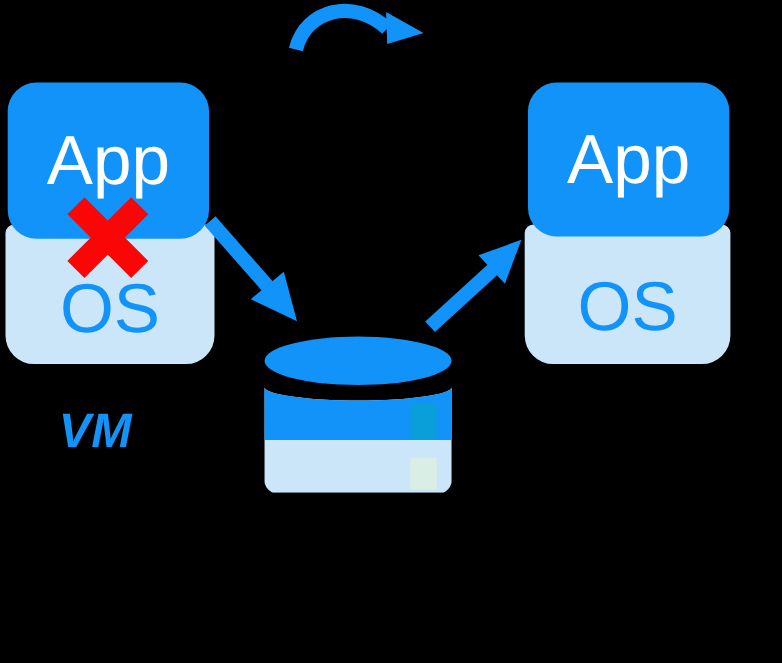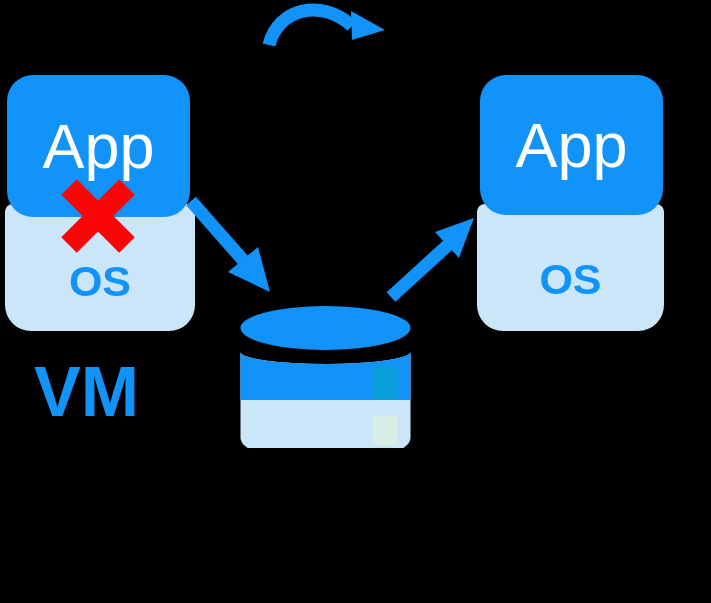--- a/index.html
+++ b/index.html
@@ -35,37 +35,38 @@
   }
   .app-label {
     color: var(--text_on_accent);
     font-size: 63px;
     font-weight: 400;
     line-height: 1;
   }
   .os-label {
     position: absolute;
     color: var(--accent);
-    font-size: 43px;
-    font-weight: 700;
+    font-size: 63px;
+    font-weight: 400;
     line-height: 1;
     display: flex;
     align-items: center;
     justify-content: center;
   }
   .caption {
     position: absolute;
     color: var(--accent);
-    font-size: 70px;
+    font-size: 44px;
     font-weight: 700;
     line-height: 1;
     display: flex;
     align-items: center;
     justify-content: center;
     white-space: nowrap;
+    font-style: italic;
   }
   
   .vm-left-os  { left: 5px;   top: 204px; width: 190px; height: 127px; }
   .vm-left-app { left: 7px;   top: 75px;  width: 183px; height: 142px; }
   .os-left     { left: 5px;   top: 243px; width: 190px; height: 76px; }
   .caption-vm  { left: 6px;   top: 360px; width: 161px; height: 64px; }
   
   .vm-right-os  { left: 477px; top: 204px; width: 187px; height: 127px; }
   .vm-right-app { left: 480px; top: 75px;  width: 183px; height: 140px; }
   .os-right     { left: 477px; top: 241px; width: 187px; height: 76px; }

